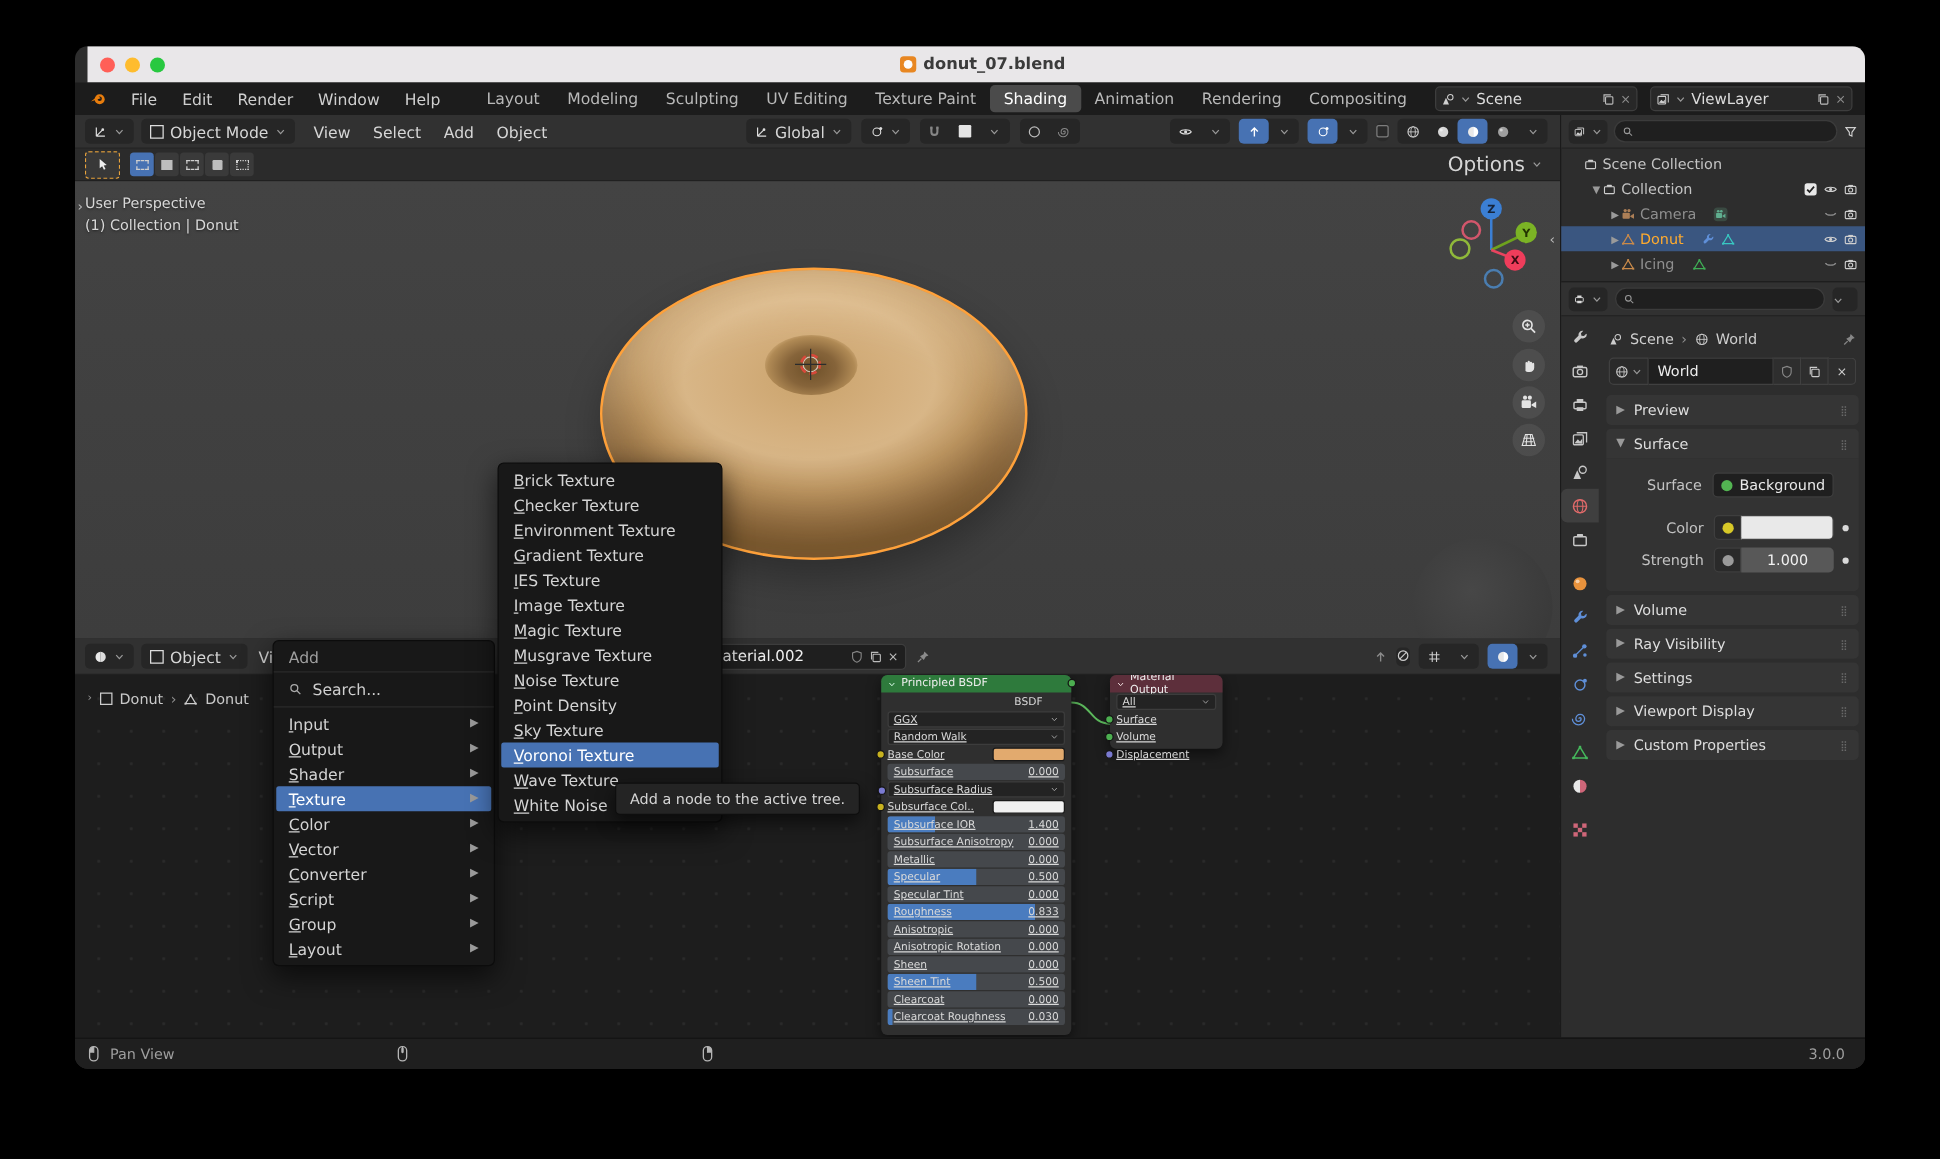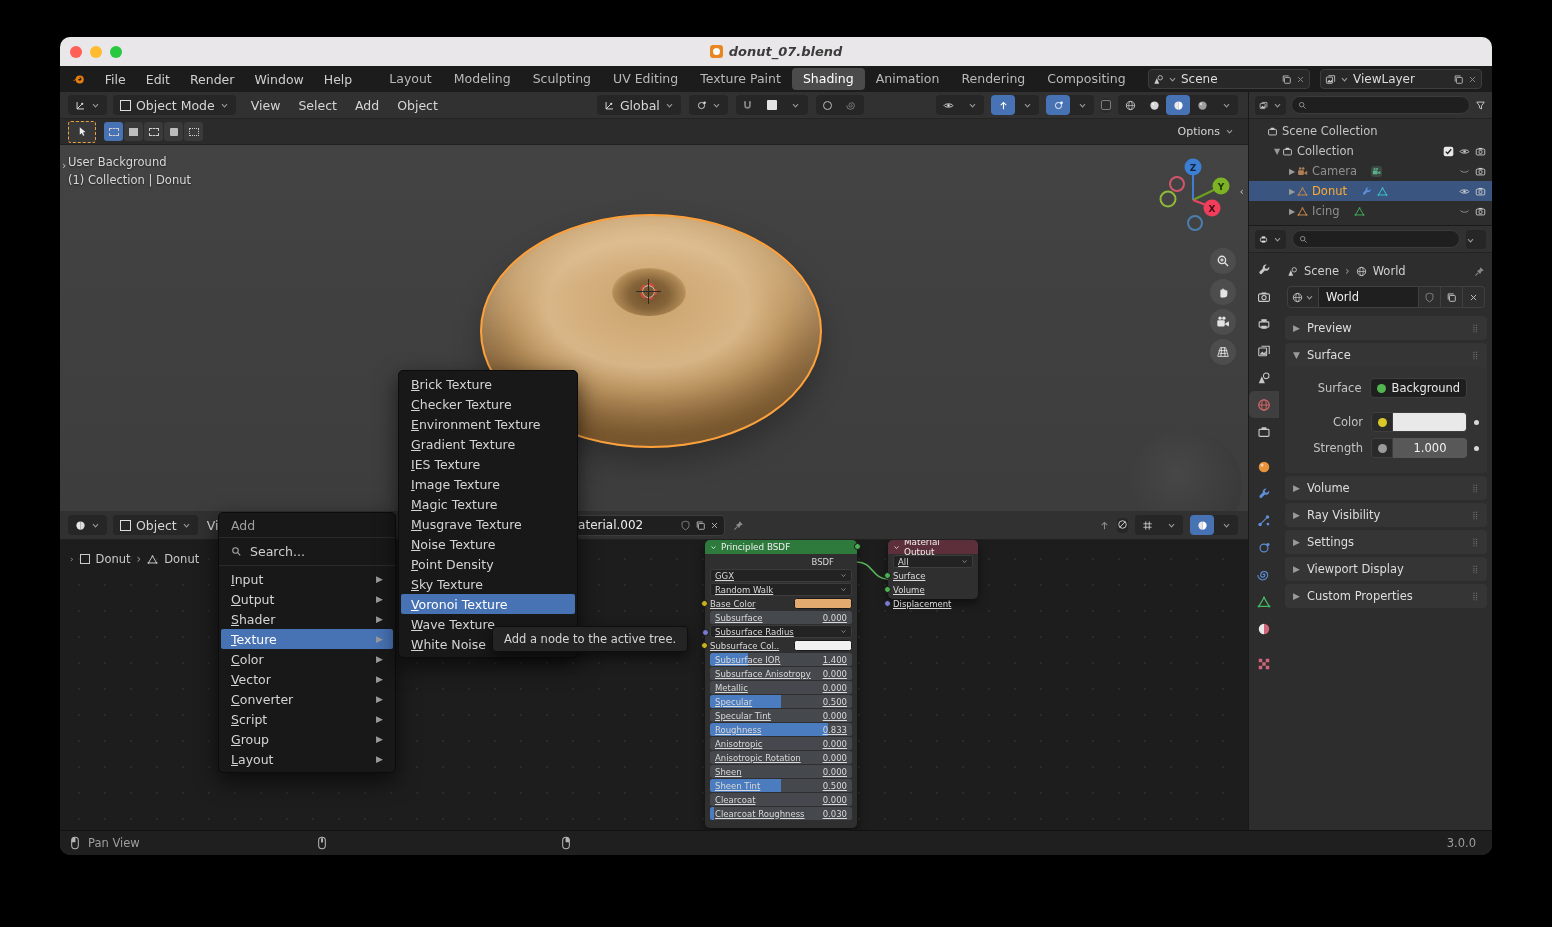--- a/index.html
+++ b/index.html
@@ -1,20 +1,20 @@
 <!DOCTYPE html>
 <html><head>
 <meta charset="utf-8">
 <style>
   * { box-sizing: border-box; margin:0; padding:0; }
   html,body { width:1552px; height:927px; background:#000; font-family:"DejaVu Sans",sans-serif; overflow:hidden; }
   #window { position:absolute; left:60px; top:37px; width:1432px; height:818px; background:#2d2d2d; border-radius:10px; overflow:hidden; box-shadow:0 18px 50px rgba(0,0,0,.7); }
 
   
-  .titlebar { position:absolute; left:0; top:0; width:100%; height:29px; background:#e9e7e9; display:flex; align-items:center; justify-content:center;font-style:italic; }
+  .titlebar { position:absolute; left:10px; top:0; width:100%; height:29px; background:#e9e7e9; display:flex; align-items:center; justify-content:center; }
   .tl { position:absolute; top:8.5px; width:12px; height:12px; border-radius:50%; }
   .tl.r { left:10px; background:#ff5f57; } .tl.y { left:30px; background:#febc2e; } .tl.g { left:50px; background:#28c840; }
   .titletext { font-size:13px; font-weight:bold; color:#3b3b3b; display:flex; align-items:center; gap:6px; }
   .bfile { width:13px; height:13px; border-radius:3px; background:#e87d0d; position:relative; opacity:.9; }
   .bfile:after { content:""; position:absolute; left:3px; top:3px; width:7px; height:7px; border-radius:50%; background:#fff; }
 
   
   .topbar { position:absolute; left:0; top:29px; width:100%; height:26px; background:#1c1c1c; display:flex; align-items:center; color:#cfcfcf; font-size:12.5px; }
   .blogo { width:17px; height:14px; margin:0 8px 0 10px; }
   .menu-item { padding:0 10px; cursor:default; }
@@ -34,21 +34,21 @@
   .hmenu { padding:0 9px; }
   .tglgrp { display:flex; align-items:center; background:#262626; border-radius:4px; height:20px; }
   .tglgrp .tg { width:24px; height:20px; display:flex; align-items:center; justify-content:center; border-radius:4px; }
   .tg.on { background:#4772b3; }
   .chev { width:9px; height:9px; }
   .tool-active { width:28px; height:22px; margin-left:8px; border:1px dashed #e8a33c; border-radius:3px; display:flex; align-items:center; justify-content:center; background:#383838; }
   .selmodes { display:flex; margin-left:8px; gap:1px; }
   .selmodes .sm-btn { width:19px; height:19px; background:#3a3a3a; border-radius:3px; display:flex; align-items:center; justify-content:center; }
   .sm-btn.on { background:#4772b3; }
   .sm-glyph { width:10px; height:8px; border:1px dashed #cfcfcf; }
-  .options { margin-left:auto; margin-right:14px; color:#d6d6d6; font-size:11px; display:flex; gap:5px; align-items:center; }
+  .options { margin-left:auto; margin-right:14px; color:#d6d6d6; font-size:16px; display:flex; gap:5px; align-items:center; }
 
   
   .viewport { position:absolute; left:0; top:108px; width:1188px; height:366px; background:linear-gradient(#434343,#3d3d3d); overflow:hidden; }
   .ov-text { position:absolute; left:8px; top:8px; color:#d8d8d8; font-size:11.5px; line-height:18px; text-shadow:0 1px 2px rgba(0,0,0,.5); }
   .donut { position:absolute; left:420px; top:69px; width:342px; height:234px; border-radius:50%;
     background:radial-gradient(ellipse 62% 58% at 49% 38%, #caa36c 0%, #d4af7d 30%, #d8b687 48%, #c29a64 68%, #a9814f 86%, #97713f 100%);
     border:2px solid #ffA13a; box-shadow: inset 0 -34px 46px rgba(60,38,14,.38), inset 0 26px 34px rgba(255,235,200,.28), 0 14px 28px rgba(0,0,0,.25); }
   .donut-hole { position:absolute; left:552px; top:123px; width:74px; height:48px; border-radius:50%;
     background:radial-gradient(ellipse at 50% 56%, #6e5029 0%, #86643a 38%, #b08a55 66%, rgba(176,138,85,0) 78%); }
   .cursor3d { position:absolute; left:580px; top:138px; width:17px; height:17px; border-radius:50%; border:2px dashed #d8483a; box-shadow:0 0 0 1px rgba(255,255,255,.65) inset; }
@@ -529,21 +529,21 @@
     <div class="options">
         <span>Options</span>
         <svg class="chev" style="color:#999">
           <use href="#s-chev"></use>
         </svg>
       </div>
   </div>
 
   <div class="viewport">
     <div class="ov-text">
-      <div>User Background</div>
+      <div>User Perspective</div>
       <div>(1) Collection | Donut</div>
     </div>
     <div class="shadow-ball"></div>
     <div class="donut"></div>
     <div class="donut-hole"></div>
     <div class="cursor3d"></div>
 
     <svg class="gizmo-svg" style="position:absolute;left:1098px;top:12px" width="76" height="76">
       <line x1="35" y1="43" x2="35" y2="12" stroke="#3b7fd4" stroke-width="2"></line>
       <line x1="35" y1="43" x2="62" y2="30" stroke="#6ea21e" stroke-width="2"></line>

